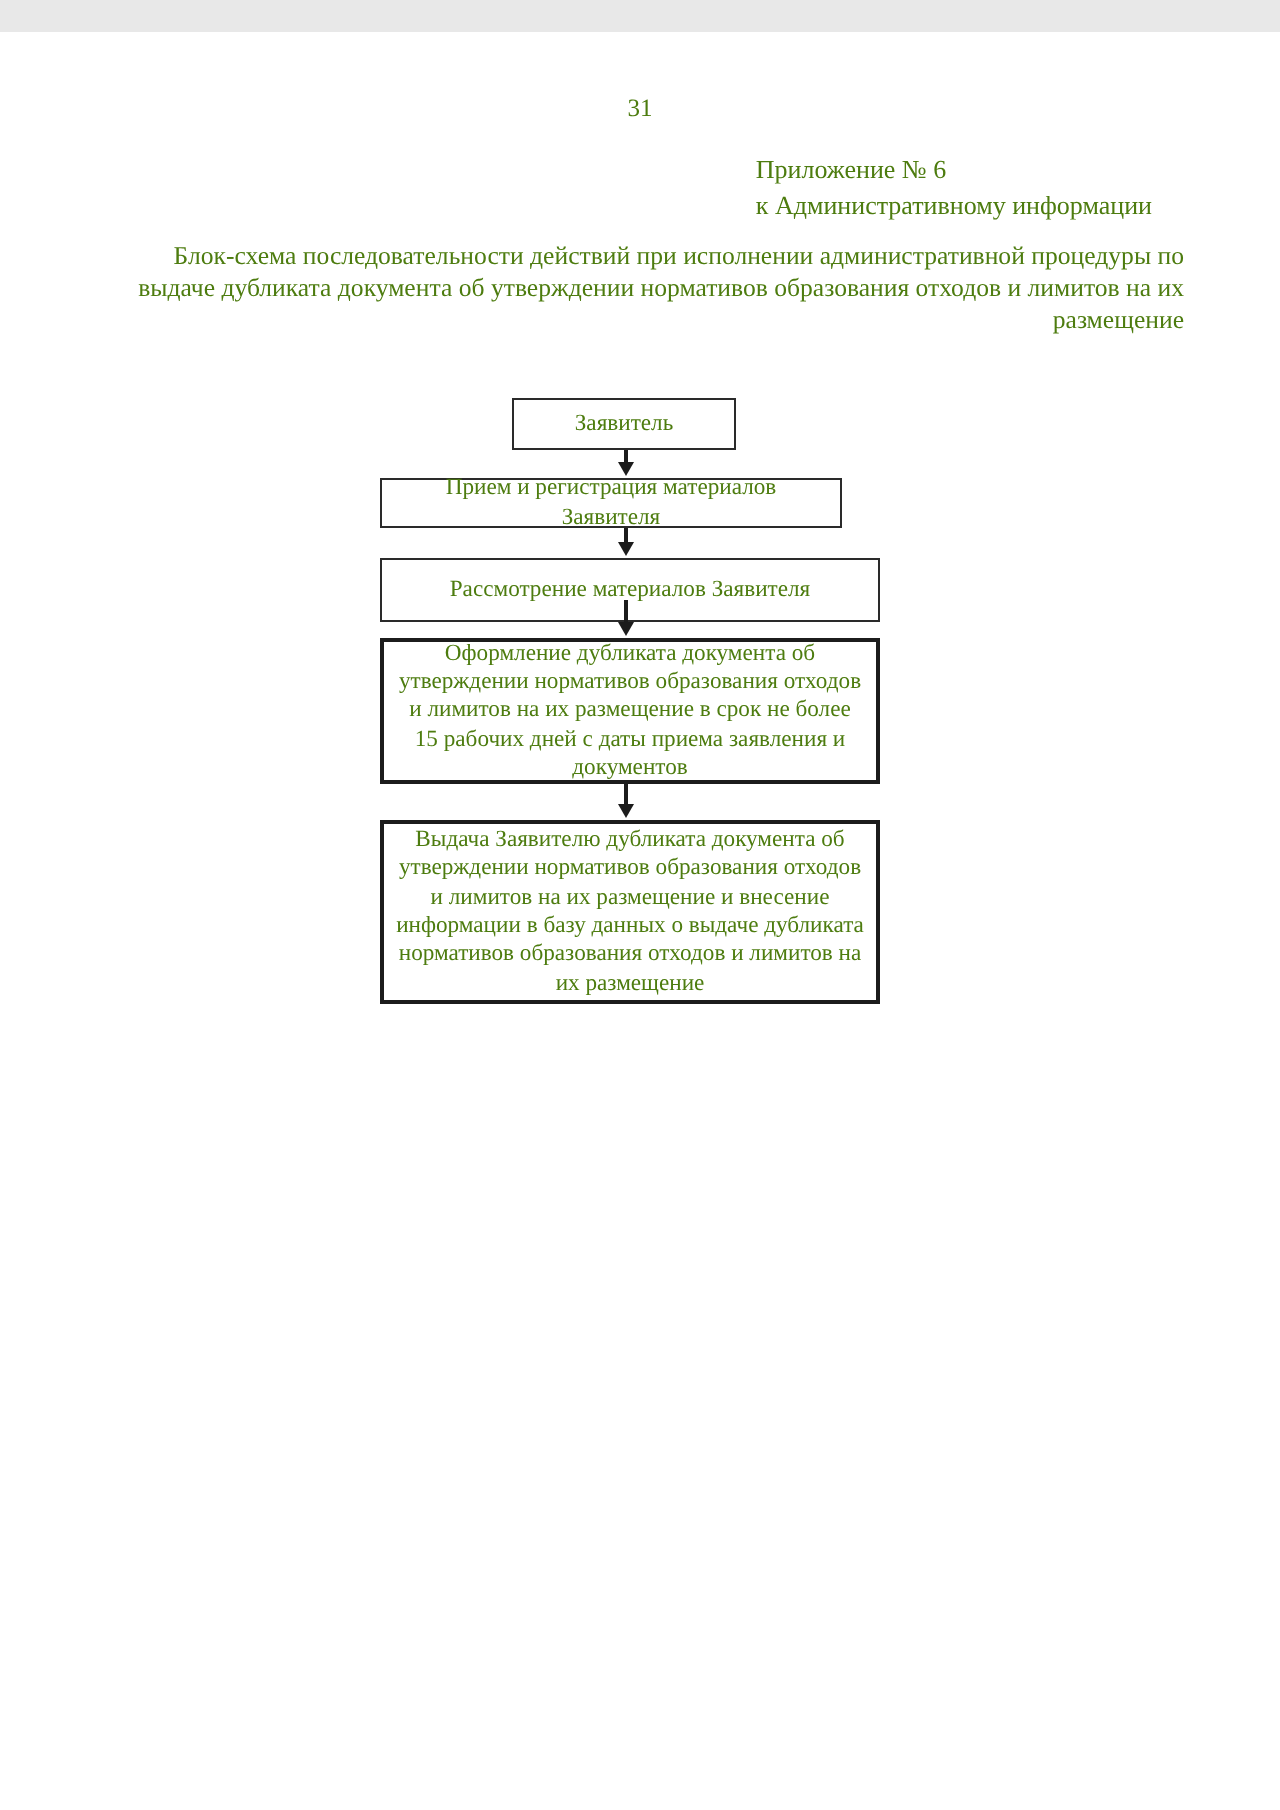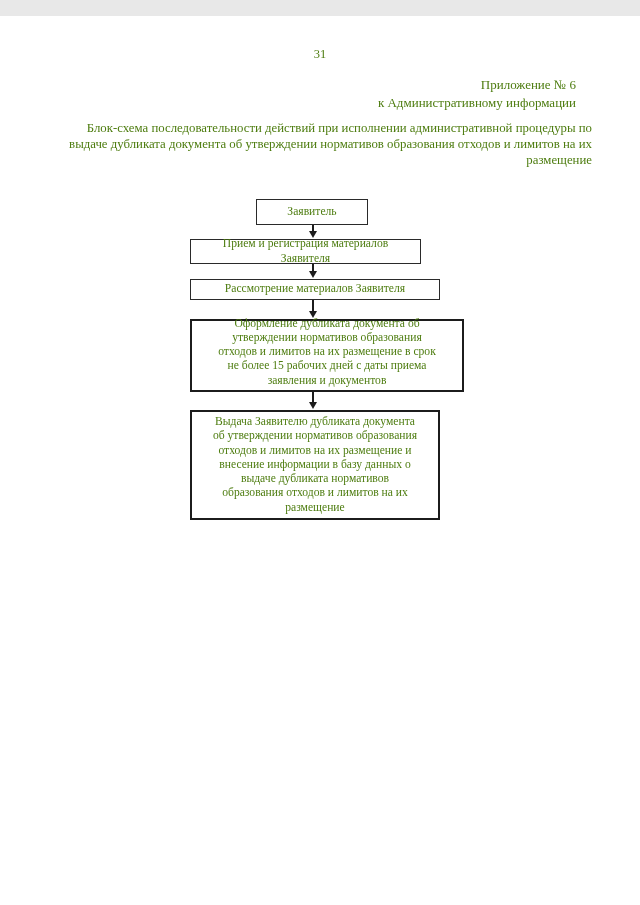--- a/index.html
+++ b/index.html
@@ -22,21 +22,20 @@
     top: 31px;
     left: 0;
     width: 640px;
     text-align: center;
     font-size: 12.5px;
   }
   .appendix {
     position: absolute;
     top: 60px;
     right: 64px;
-    text-align: right;
     font-size: 13px;
     line-height: 18px;
   }
   .doc-title {
     position: absolute;
     top: 104px;
     left: 48px;
     width: 544px;
     text-align: right;
     font-size: 12.8px;
@@ -46,28 +45,28 @@
     position: absolute;
     box-sizing: border-box;
     border: 1px solid #2a2a2a;
     background: #ffffff;
     display: flex;
     align-items: center;
     justify-content: center;
     text-align: center;
     font-size: 11.6px;
     line-height: 14.3px;
-    padding: 2px 20px;
+    padding: 2px 6px;
   }
   .flow-node.thick { border-width: 2px; border-color: #1c1c1c; }
   .node-applicant  { left: 256px; top: 183px; width: 112px; height: 26px; }
   .node-reception  { left: 190px; top: 223px; width: 231px; height: 25px; }
-  .node-review     { left: 190px; top: 263px; width: 250px; height: 21px; }
-  .node-processing { left: 190px; top: 303px; width: 274px; height: 73px; align-items: flex-end; }
-  .node-issuance   { left: 190px; top: 394px; width: 250px; height: 110px; }
+  .node-review     { left: 190px; top: 263px; width: 250px; height: 32px; }
+  .node-processing { left: 190px; top: 303px; width: 250px; height: 73px; }
+  .node-issuance   { left: 190px; top: 394px; width: 250px; height: 92px; }
   .flow-arrow {
     position: absolute;
     left: 308px;
     width: 10px;
     display: flex;
     flex-direction: column;
     align-items: center;
   }
   .flow-arrow .shaft {
     width: 2px;

